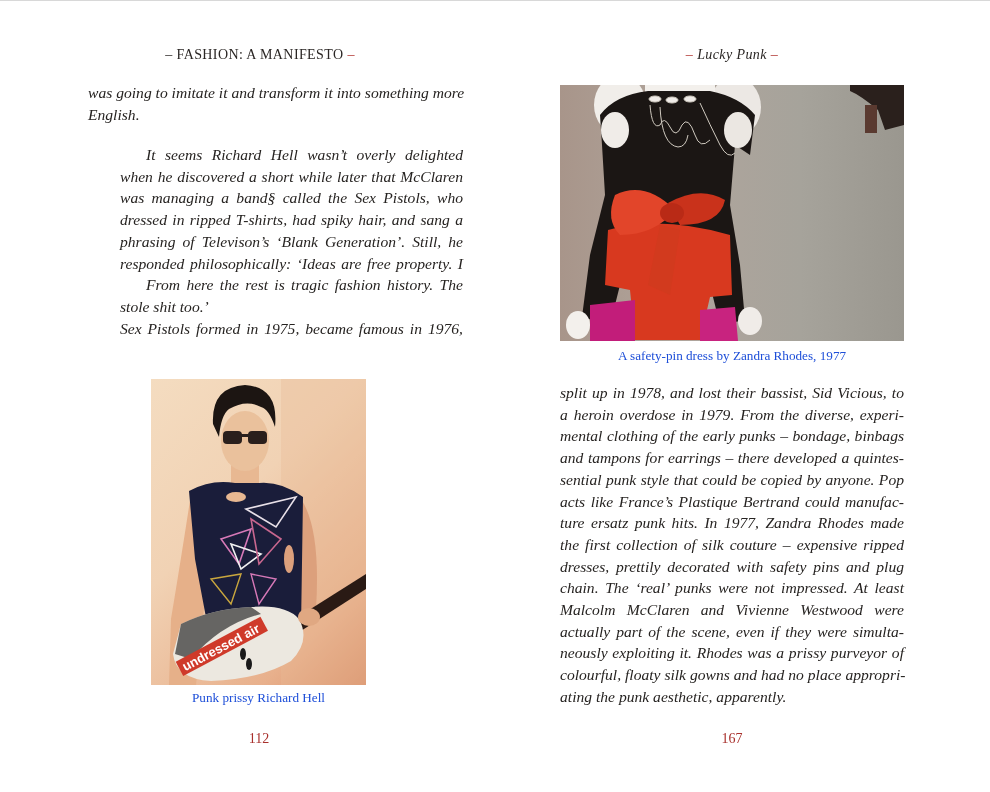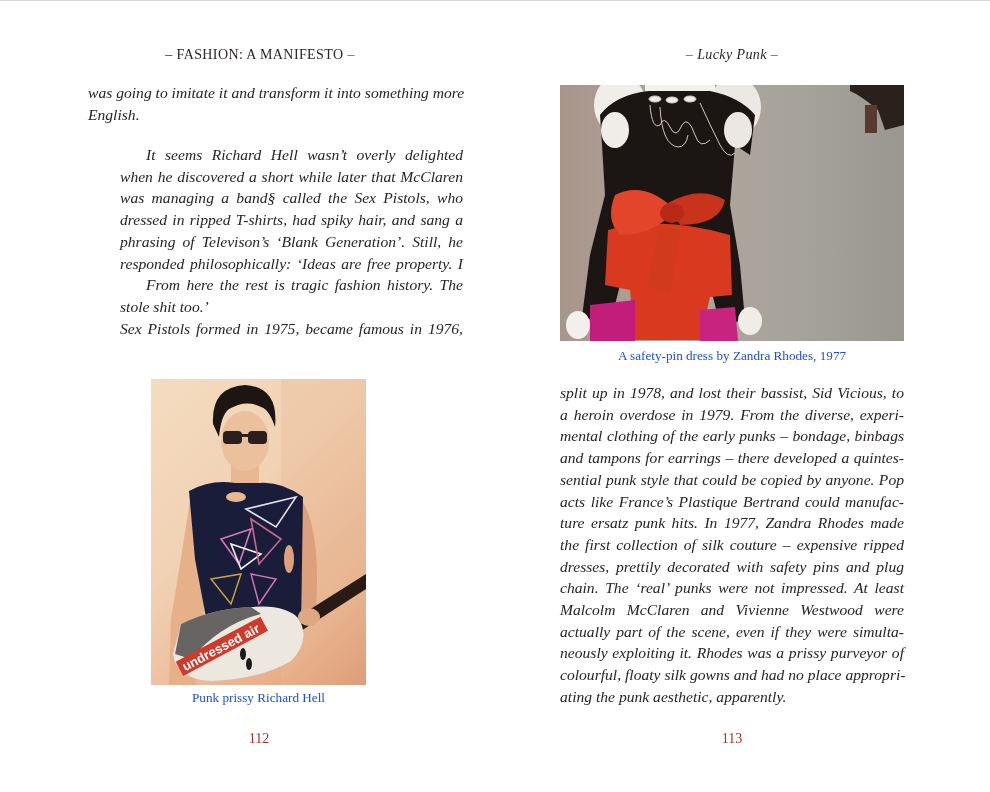--- a/index.html
+++ b/index.html
@@ -183,14 +183,14 @@
     <span class="line">the first collection of silk couture – expensive ripped</span>
     <span class="line">dresses, prettily decorated with safety pins and plug</span>
     <span class="line">chain. The ‘real’ punks were not impressed. At least</span>
     <span class="line">Malcolm McClaren and Vivienne Westwood were</span>
     <span class="line">actually part of the scene, even if they were simulta-</span>
     <span class="line">neously exploiting it. Rhodes was a prissy purveyor of</span>
     <span class="line">colourful, floaty silk gowns and had no place appropri-</span>
     <span class="line last">ating the punk aesthetic, apparently.</span>
   </div>
 
-  <div class="folio">113</div>
+  <div class="folio">167</div>
 </div>
 
 </body></html>

